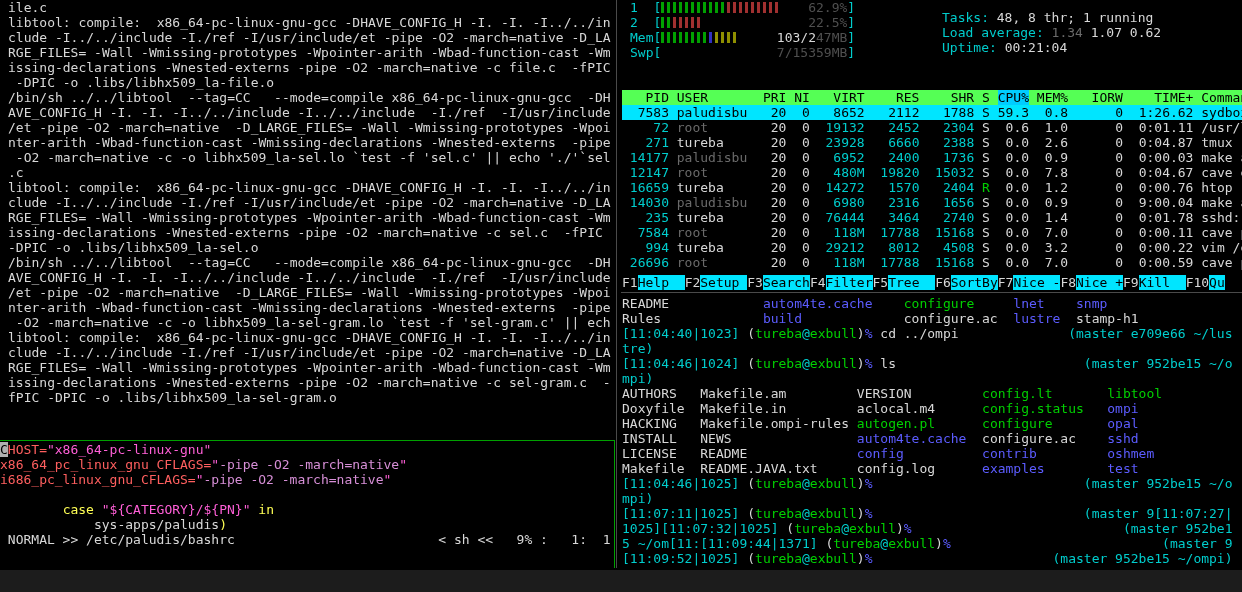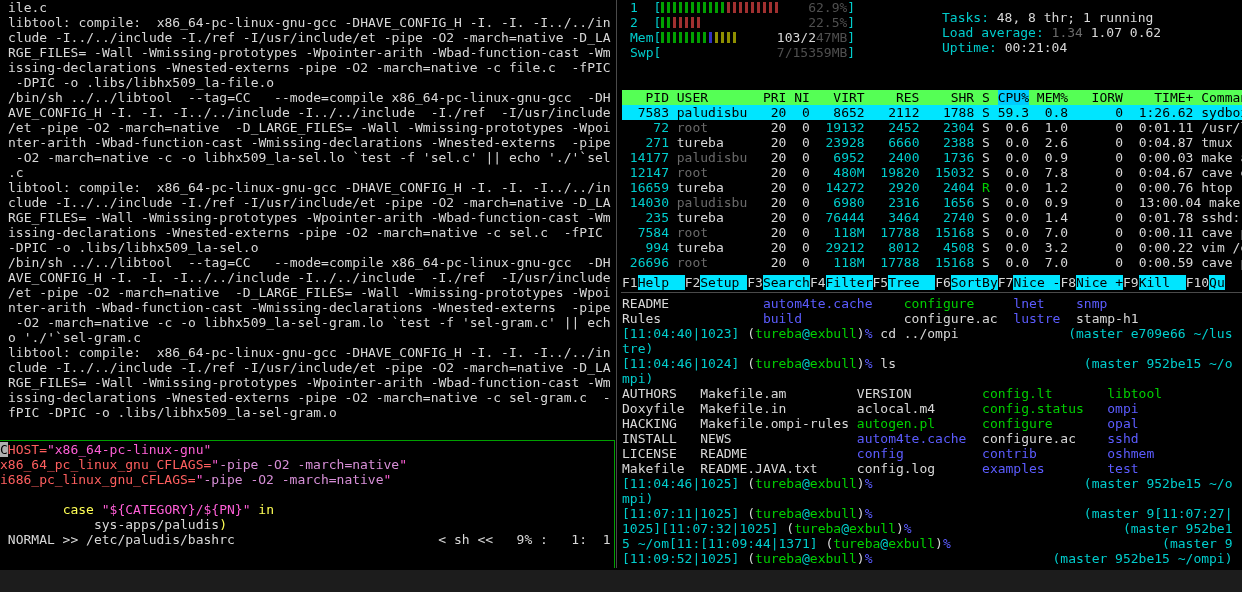--- a/index.html
+++ b/index.html
@@ -117,21 +117,20 @@
         <div class="row c-white">libtool: compile:  x86_64-pc-linux-gnu-gcc -DHAVE_CONFIG_H -I. -I. -I../../in</div>
         <div class="row c-white">clude -I../../include -I./ref -I/usr/include/et -pipe -O2 -march=native -D_LA</div>
         <div class="row c-white">RGE_FILES= -Wall -Wmissing-prototypes -Wpointer-arith -Wbad-function-cast -Wm</div>
         <div class="row c-white">issing-declarations -Wnested-externs -pipe -O2 -march=native -c sel.c  -fPIC</div>
         <div class="row c-white">-DPIC -o .libs/libhx509_la-sel.o</div>
         <div class="row c-white">/bin/sh ../../libtool  --tag=CC   --mode=compile x86_64-pc-linux-gnu-gcc  -DH</div>
         <div class="row c-white">AVE_CONFIG_H -I. -I. -I../../include -I../../include  -I./ref  -I/usr/include</div>
         <div class="row c-white">/et -pipe -O2 -march=native  -D_LARGE_FILES= -Wall -Wmissing-prototypes -Wpoi</div>
         <div class="row c-white">nter-arith -Wbad-function-cast -Wmissing-declarations -Wnested-externs  -pipe</div>
         <div class="row c-white"> -O2 -march=native -c -o libhx509_la-sel-gram.lo `test -f 'sel-gram.c' || ech</div>
-        <div class="row c-white">o './'`sel-gram.c</div>
         <div class="row c-white">libtool: compile:  x86_64-pc-linux-gnu-gcc -DHAVE_CONFIG_H -I. -I. -I../../in</div>
         <div class="row c-white">clude -I../../include -I./ref -I/usr/include/et -pipe -O2 -march=native -D_LA</div>
         <div class="row c-white">RGE_FILES= -Wall -Wmissing-prototypes -Wpointer-arith -Wbad-function-cast -Wm</div>
         <div class="row c-white">issing-declarations -Wnested-externs -pipe -O2 -march=native -c sel-gram.c  -</div>
         <div class="row c-white">fPIC -DPIC -o .libs/libhx509_la-sel-gram.o</div>
       </div>
   </div>
 
   <div class="vdiv" id="vdiv-main"></div>
   <div class="hdiv" id="hdiv-right"></div>
@@ -159,22 +158,22 @@
       </div>
     <div class="hdr-info" id="htop-info"><div class="row"><span class="c-cyan">Tasks:</span> <span class="v">48, 8 thr; 1 running</span></div><div class="row"><span class="c-cyan">Load average:</span> <span class="dimv">1.34</span> <span class="v">1.07</span> <span class="v">0.62</span></div><div class="row"><span class="c-cyan">Uptime:</span> <span class="v">00:21:04</span></div></div>
     <div id="htop-table" style="position:absolute;left:0;top:90px;width:620px;">
       <div class="htop-colhdr" id="htop-colhdr"><span>   PID USER       PRI NI   VIRT    RES    SHR S </span><span class="sel">CPU%</span><span> MEM%</span><span>   IORW    TIME+ Command</span></div>
       <div id="htop-rows">
           <div class="proc selected"><span class="num">  7583</span> <span class="usr-dim">paludisbu </span> <span> 20</span> <span> 0</span> <span class="num">  8652</span> <span class="num">  2112</span> <span class="num">  1788</span> <span class="">S</span> <span>59.3</span> <span> 0.8</span> <span>     0</span> <span> 1:26.62</span> <span>sydbox -</span></div>
           <div class="proc"><span class="num">    72</span> <span class="usr-dim">root      </span> <span> 20</span> <span> 0</span> <span class="num"> 19132</span> <span class="num">  2452</span> <span class="num">  2304</span> <span class="">S</span> <span> 0.6</span> <span> 1.0</span> <span>     0</span> <span> 0:01.11</span> <span>/usr/lib</span></div>
           <div class="proc"><span class="num">   271</span> <span class="">tureba    </span> <span> 20</span> <span> 0</span> <span class="num"> 23928</span> <span class="num">  6660</span> <span class="num">  2388</span> <span class="">S</span> <span> 0.0</span> <span> 2.6</span> <span>     0</span> <span> 0:04.87</span> <span>tmux -u2</span></div>
           <div class="proc"><span class="num"> 14177</span> <span class="usr-dim">paludisbu </span> <span> 20</span> <span> 0</span> <span class="num">  6952</span> <span class="num">  2400</span> <span class="num">  1736</span> <span class="">S</span> <span> 0.0</span> <span> 0.9</span> <span>     0</span> <span> 0:00.03</span> <span>make all</span></div>
           <div class="proc"><span class="num"> 12147</span> <span class="usr-dim">root      </span> <span> 20</span> <span> 0</span> <span class="num">  480M</span> <span class="num"> 19820</span> <span class="num"> 15032</span> <span class="">S</span> <span> 0.0</span> <span> 7.8</span> <span>     0</span> <span> 0:04.67</span> <span>cave exe</span></div>
-          <div class="proc"><span class="num"> 16659</span> <span class="">tureba    </span> <span> 20</span> <span> 0</span> <span class="num"> 14272</span> <span class="num">  2920</span> <span class="num">  2404</span> <span class="st-r">R</span> <span> 0.0</span> <span> 1.2</span> <span>     0</span> <span> 0:00.76</span> <span>htop</span></div>
-          <div class="proc"><span class="num"> 14030</span> <span class="usr-dim">paludisbu </span> <span> 20</span> <span> 0</span> <span class="num">  6980</span> <span class="num">  2316</span> <span class="num">  1656</span> <span class="">S</span> <span> 0.0</span> <span> 0.9</span> <span>     0</span> <span> 13:00.04</span> <span>make all</span></div>
+          <div class="proc"><span class="num"> 16659</span> <span class="">tureba    </span> <span> 20</span> <span> 0</span> <span class="num"> 14272</span> <span class="num">  1570</span> <span class="num">  2404</span> <span class="st-r">R</span> <span> 0.0</span> <span> 1.2</span> <span>     0</span> <span> 0:00.76</span> <span>htop</span></div>
+          <div class="proc"><span class="num"> 14030</span> <span class="usr-dim">paludisbu </span> <span> 20</span> <span> 0</span> <span class="num">  6980</span> <span class="num">  2316</span> <span class="num">  1656</span> <span class="">S</span> <span> 0.0</span> <span> 0.9</span> <span>     0</span> <span> 9:00.04</span> <span>make all</span></div>
           <div class="proc"><span class="num">   235</span> <span class="">tureba    </span> <span> 20</span> <span> 0</span> <span class="num"> 76444</span> <span class="num">  3464</span> <span class="num">  2740</span> <span class="">S</span> <span> 0.0</span> <span> 1.4</span> <span>     0</span> <span> 0:01.78</span> <span>sshd: tu</span></div>
           <div class="proc"><span class="num">  7584</span> <span class="usr-dim">root      </span> <span> 20</span> <span> 0</span> <span class="num">  118M</span> <span class="num"> 17788</span> <span class="num"> 15168</span> <span class="">S</span> <span> 0.0</span> <span> 7.0</span> <span>     0</span> <span> 0:00.11</span> <span>cave per</span></div>
           <div class="proc"><span class="num">   994</span> <span class="">tureba    </span> <span> 20</span> <span> 0</span> <span class="num"> 29212</span> <span class="num">  8012</span> <span class="num">  4508</span> <span class="">S</span> <span> 0.0</span> <span> 3.2</span> <span>     0</span> <span> 0:00.22</span> <span>vim /etc</span></div>
           <div class="proc"><span class="num"> 26696</span> <span class="usr-dim">root      </span> <span> 20</span> <span> 0</span> <span class="num">  118M</span> <span class="num"> 17788</span> <span class="num"> 15168</span> <span class="">S</span> <span> 0.0</span> <span> 7.0</span> <span>     0</span> <span> 0:00.59</span> <span>cave per</span></div>
         </div>
     </div>
     <div class="fkeys" id="htop-fkeys"><span class="fk-n">F1</span><span class="fk-l">Help  </span><span class="fk-n">F2</span><span class="fk-l">Setup </span><span class="fk-n">F3</span><span class="fk-l">Search</span><span class="fk-n">F4</span><span class="fk-l">Filter</span><span class="fk-n">F5</span><span class="fk-l">Tree  </span><span class="fk-n">F6</span><span class="fk-l">SortBy</span><span class="fk-n">F7</span><span class="fk-l">Nice -</span><span class="fk-n">F8</span><span class="fk-l">Nice +</span><span class="fk-n">F9</span><span class="fk-l">Kill  </span><span class="fk-n">F10</span><span class="fk-l">Qu</span></div>
   </div>
 
   <div class="pane" id="pane-zsh">

